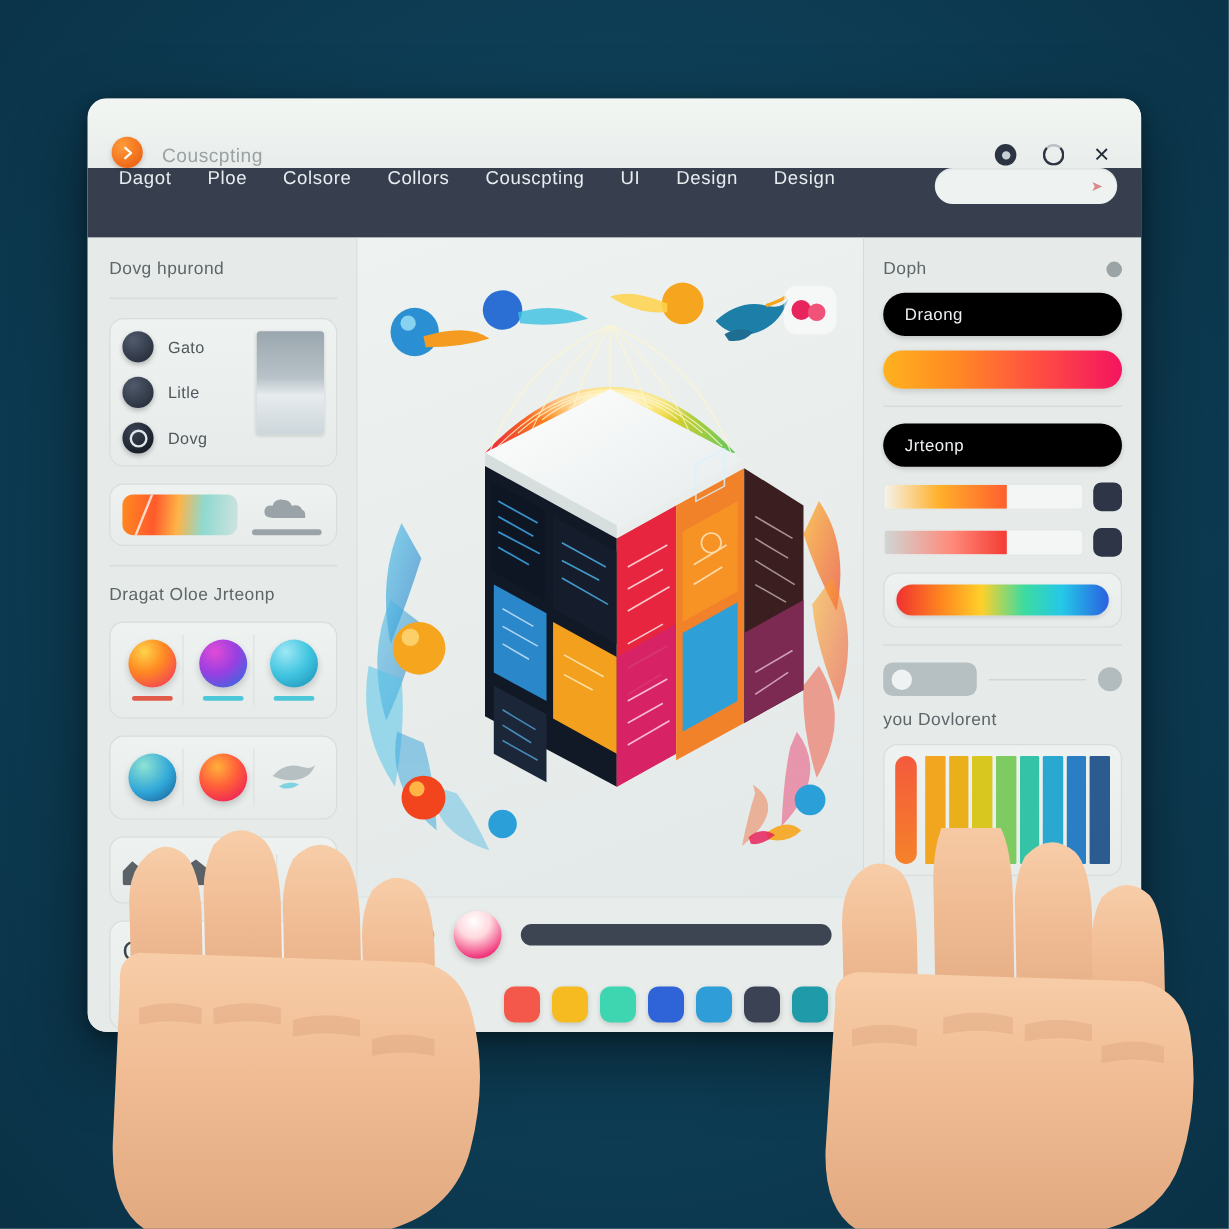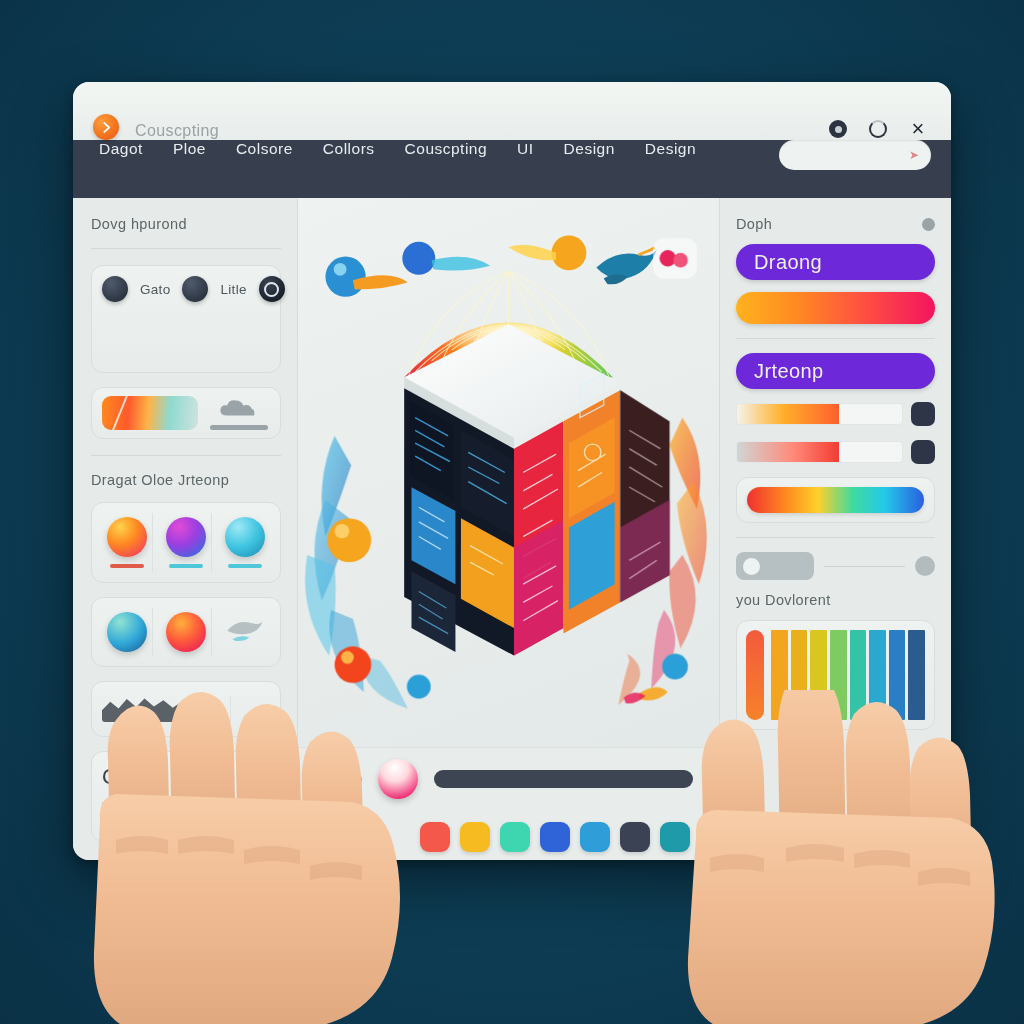--- a/index.html
+++ b/index.html
@@ -134,21 +134,21 @@
   .hr { height: 1px; background: #d3d9d7; margin: 2px 0; }
 
   .card {
     border: 1px solid #d8dedc; border-radius: 12px;
     background: linear-gradient(180deg,#eef2f0,#e7ecea);
     padding: 10px;
   }
 
   
   .list-card { display: flex; gap: 12px; align-items: flex-start; }
-  .opt-list { display: flex; flex-direction: row; gap: 12px; flex: 1; }
+  .opt-list { display: flex; flex-direction: column; gap: 12px; flex: 1; }
   .opt-row { display: flex; align-items: center; gap: 12px; }
   .opt-knob {
     width: 26px; height: 26px; border-radius: 50%;
     background: radial-gradient(circle at 35% 28%, #4f5a6b, #2e3644 70%, #222935);
     box-shadow: 0 2px 4px rgba(0,0,0,.25);
     flex: 0 0 26px;
     display: flex; align-items: center; justify-content: center;
   }
   .opt-knob.sel { background: radial-gradient(circle at 35% 28%, #3a4353, #191f29 75%); }
   .opt-knob.sel::after {
@@ -211,24 +211,24 @@
   }
   .wave-side { flex: 1; height: 26px; border-left: 1px solid #dde2e0; }
 
   .ol-card { font-size: 22px; color: #3b444a; letter-spacing: 3px; padding: 12px 10px 26px; }
   .ol-line { height: 3px; width: 58px; background: #aeb7bd; border-radius: 2px; margin-top: 12px; }
   .ol-line.two { width: 40px; margin-top: 7px; }
 
   
   .dark-pill {
     height: 36px; border-radius: 18px;
-    background: #6d28d9;
+    background: #000000;
     display: flex; align-items: center;
     padding: 0 18px;
-    color: #eef1f4; font-size: 20px; letter-spacing: .4px;
+    color: #eef1f4; font-size: 14px; letter-spacing: .4px;
     box-shadow: 0 2px 4px rgba(0,0,0,.15);
   }
   .grad-bar-warm {
     height: 32px; border-radius: 16px;
     background: linear-gradient(90deg,#ffb21f 0%, #ff8a22 30%, #ff5340 62%, #f4145f 100%);
     box-shadow: 0 2px 5px rgba(0,0,0,.15);
   }
   .slider-row { display: flex; align-items: center; gap: 8px; height: 26px; }
   .slider-track {
     flex: 1; height: 22px; border-radius: 4px;

